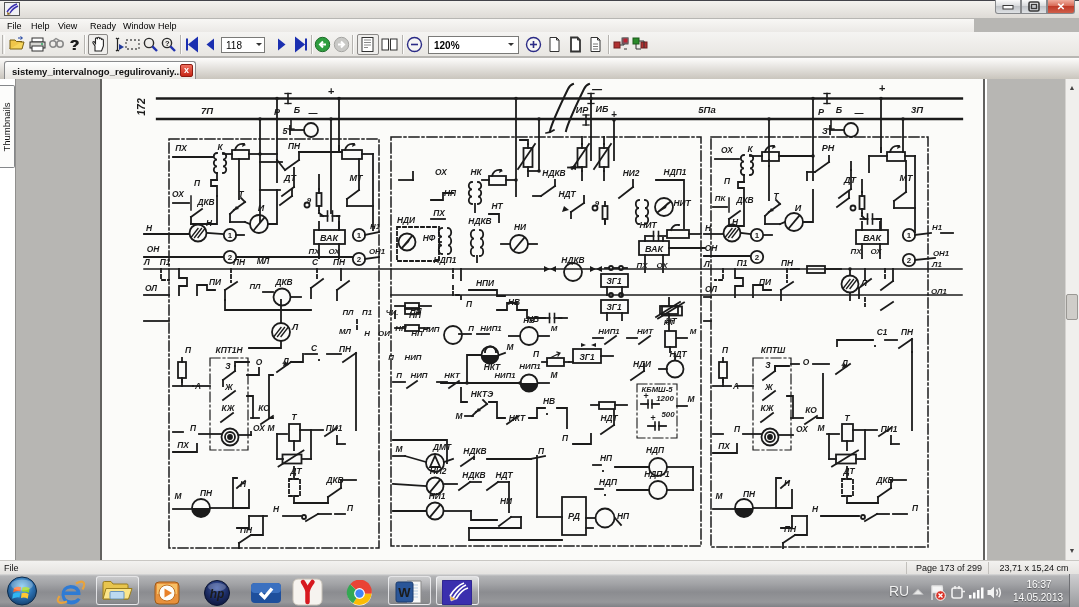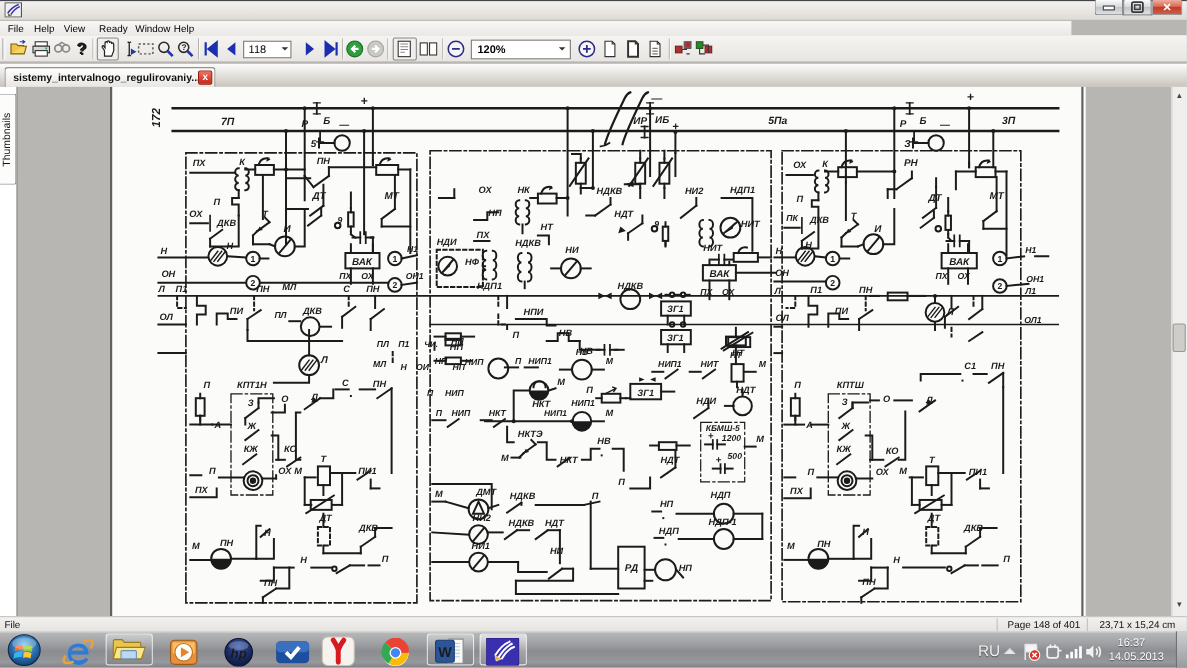--- a/index.html
+++ b/index.html
@@ -25,21 +25,21 @@
 #page{left:100px;top:0;width:885px;height:481px;background:#fbfbf9;border-left:2px solid #62615f;border-right:2px solid #62615f}
 #grayR{left:987px;top:0;width:78px;height:481px;background:#b7b6b3}
 #vsb{left:1065px;top:0;width:14px;height:481px;background:#f0efed;border-left:1px solid #d5d3d0}
 .sbarrow{left:1066px;width:12px;height:12px;color:#444;font-size:7px;text-align:center;line-height:12px}
 #vthumb{left:1066px;top:215px;width:12px;height:26px;background:#cfcdc9;border:1px solid #9a9894;border-radius:2px}
 #statusbar{left:0;top:560px;width:1079px;height:14px;background:linear-gradient(#f3f2f0,#e5e3e0);border-top:1px solid #c9c7c3;font-size:9px;color:#111}
 #taskbar{left:0;top:574px;width:1079px;height:33px;background:linear-gradient(#dcdcdc 0%,#b4b5b7 6%,#a2a3a6 30%,#8b8c90 55%,#97989b 85%,#808186 100%)}
 .tbtn{top:576px;width:43px;height:29px;border:1px solid rgba(250,250,252,.75);border-radius:3px;background:linear-gradient(rgba(255,255,255,.32),rgba(255,255,255,.08) 50%,rgba(0,0,0,.10))}
 .tbtn.active{background:linear-gradient(rgba(255,255,255,.6),rgba(255,255,255,.25) 50%,rgba(120,120,130,.25))}
 .trayic{top:585px}
-.clock{color:#fff;font-size:10px;text-shadow:0 1px 1px rgba(0,0,0,.5);text-align:left}
+.clock{color:#fff;font-size:10px;text-shadow:0 1px 1px rgba(0,0,0,.5);text-align:center}
 svg text{fill:#1b1b1b;font-family:"Liberation Sans",sans-serif}
 </style></head><body>
 <div id="scr">
 <div class="abs" id="titlebar"></div>
 <svg class="abs" id="title-ic" width="16" height="14" viewBox="0 0 16 14">
       <rect x="0.5" y="0.5" width="15" height="13" fill="#f0f0f4" stroke="#555"></rect>
       <path d="M13 2 Q7 4 3 10 M14 4 Q9 6 6 11" stroke="#3a2fae" stroke-width="1.4" fill="none"></path>
       <path d="M3 10 L7 12 L3.5 13 Z" fill="#8a6a20"></path>
     </svg>
 <div class="abs" id="winbtns">
@@ -1085,21 +1085,21 @@
 <div class="abs sbarrow" style="top:3px">▲</div>
 <div class="abs sbarrow" style="top:466px">▼</div>
 <div class="abs" id="vthumb"></div>
 <div class="abs" id="sidetab">
         <div>Thumbnails</div>
       </div>
 </div>
 <div class="abs" id="statusbar">
 <div class="abs" style="left:4px;top:2px">File</div>
 <div class="abs" style="left:906px;top:1px;width:1px;height:13px;background:#c2c0bc"></div>
-<div class="abs" style="left:910px;top:2px;width:78px;text-align:center">Page 148 of 401</div>
+<div class="abs" style="left:910px;top:2px;width:78px;text-align:center">Page 173 of 299</div>
 <div class="abs" style="left:988px;top:1px;width:1px;height:13px;background:#c2c0bc"></div>
 <div class="abs" style="left:990px;top:2px;width:88px;text-align:center">23,71 x 15,24 cm</div>
     </div>
 <div class="abs" id="taskbar"></div>
 <svg class="abs" style="left:6px;top:576px" width="32" height="30" viewBox="0 0 32 30">
 <defs>
         <radialGradient id="orb" cx="50%" cy="35%" r="70%">
           <stop offset="0%" stop-color="#7ec9ef"></stop>
           <stop offset="55%" stop-color="#2b6faf"></stop>
           <stop offset="100%" stop-color="#123a66"></stop>

